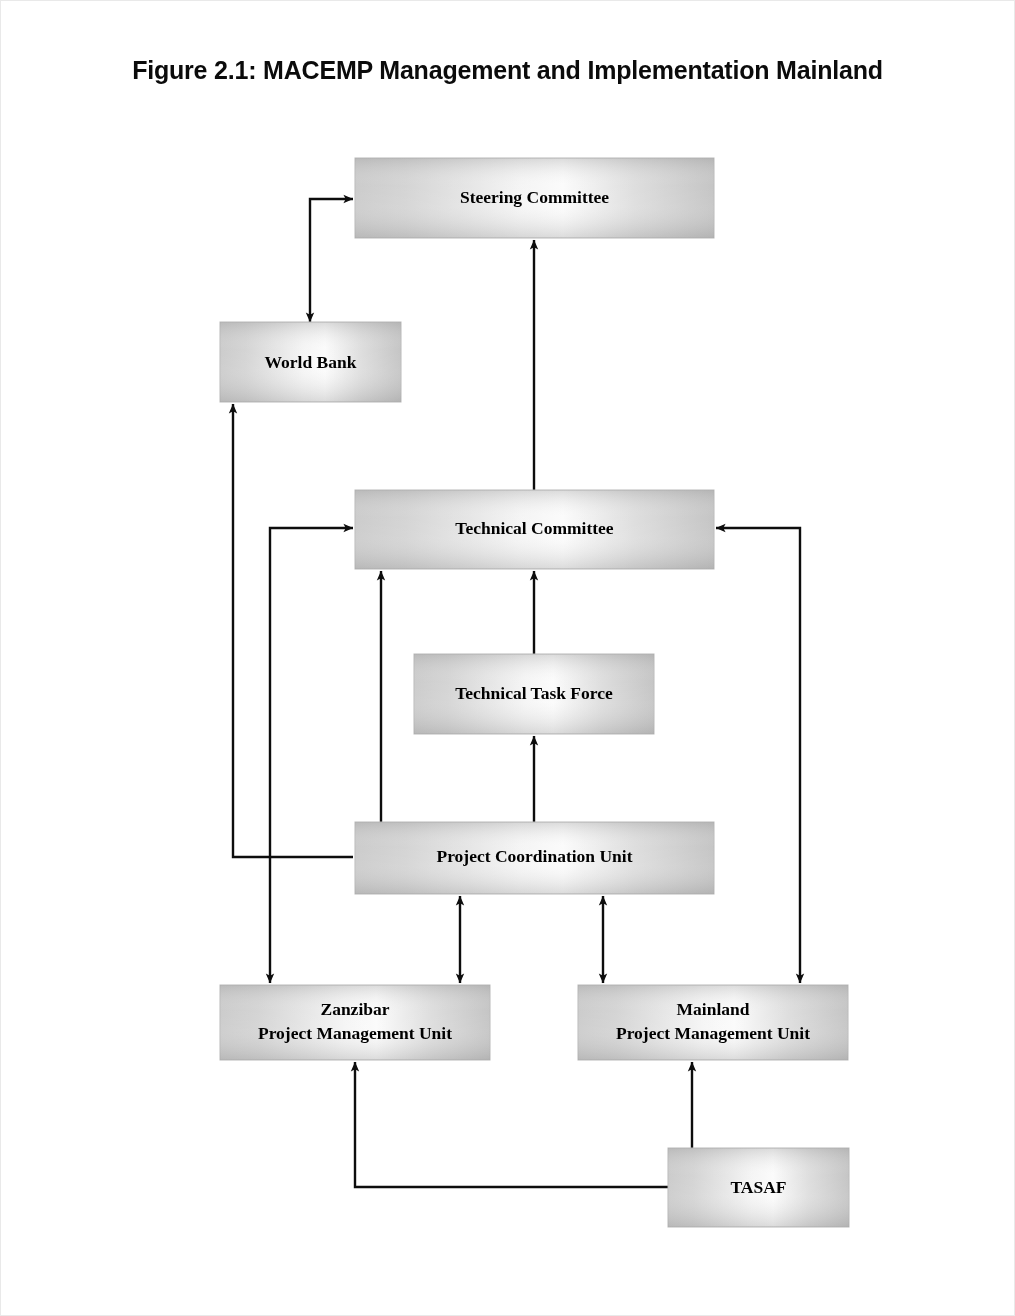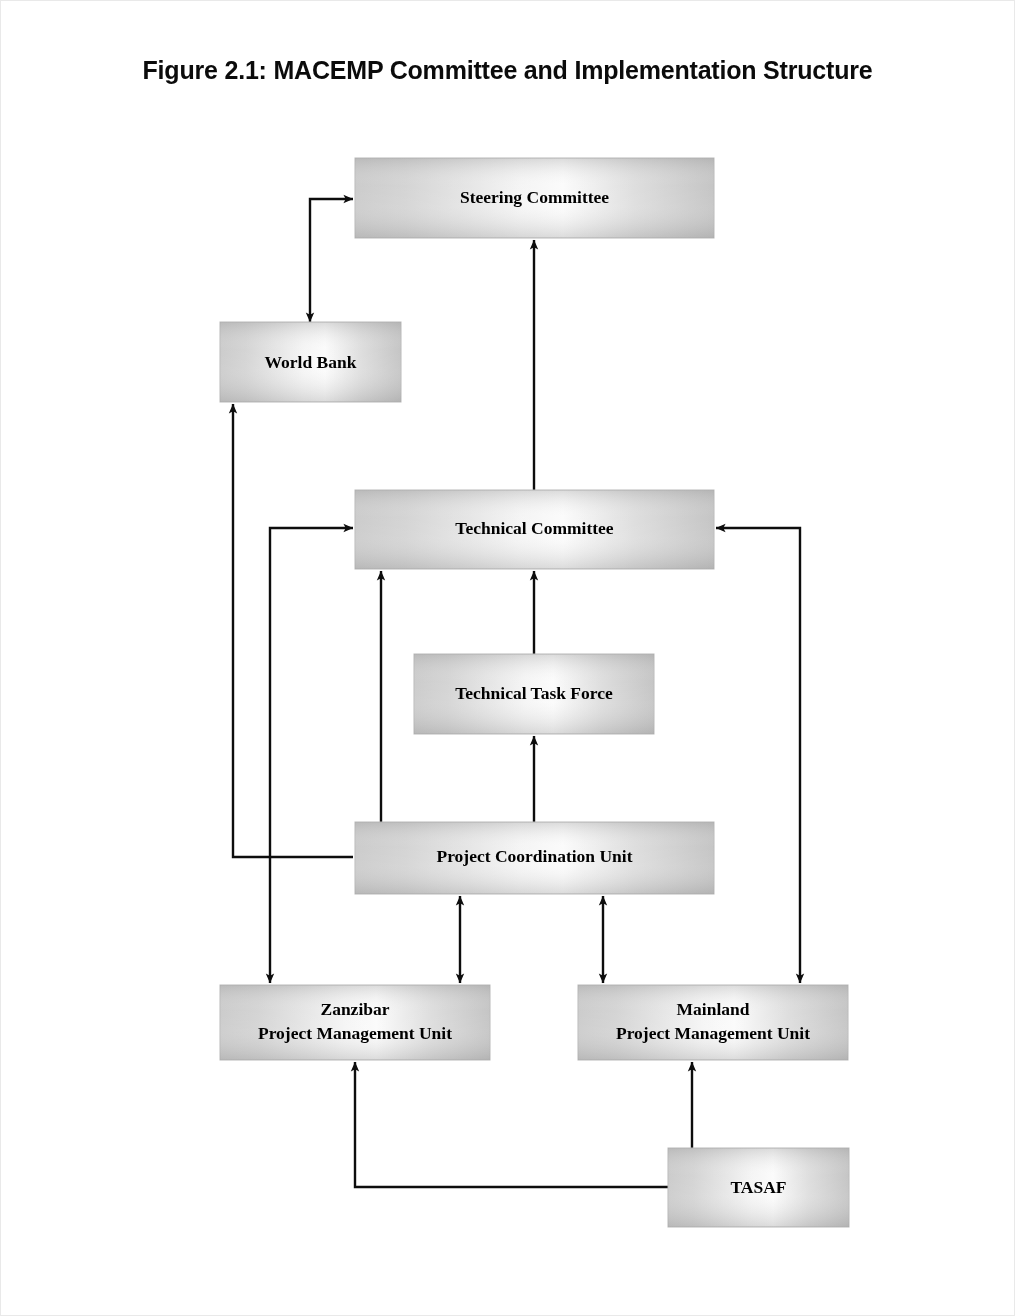--- a/index.html
+++ b/index.html
@@ -66,21 +66,21 @@
     stroke-linejoin: miter;
   }
 </style>
 </head>
 <body>
 
 <div id="page">
 
   <div id="page-edge"></div>
 
-  <div id="figure-title">Figure 2.1: MACEMP Committee and Implementation Structure</div>
+  <div id="figure-title">Figure 2.1: MACEMP Management and Implementation Mainland</div>
 
   <svg id="diagram" viewBox="0 0 1015 1316" xmlns="http://www.w3.org/2000/svg">
 
     <defs>
 
       <linearGradient id="boxGradH" x1="0" y1="0" x2="1" y2="0">
         <stop offset="0%" stop-color="#c9c9c9"></stop>
         <stop offset="14%" stop-color="#d2d2d2"></stop>
         <stop offset="46%" stop-color="#f4f4f4"></stop>
         <stop offset="58%" stop-color="#fbfbfb"></stop>

